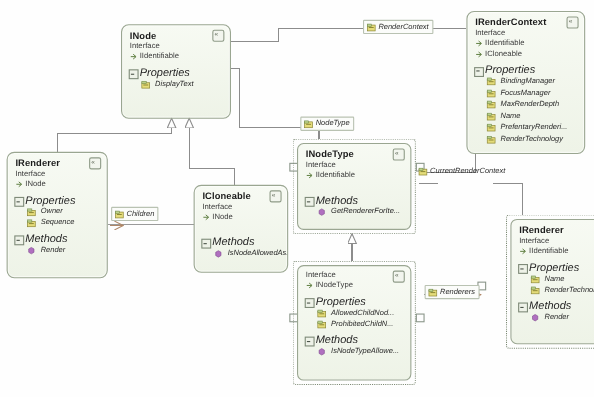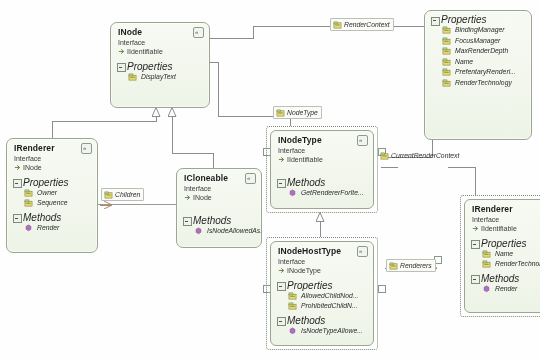--- a/index.html
+++ b/index.html
@@ -175,20 +175,39 @@
               <rect x="2.5" y="4.3" width="5" height="1" fill="#8a8431"></rect>
             </svg>
           <span>DisplayText</span>
         </div>
       </div>
     </div>
   </div>
 
   <div class="cls" style="left:424px;top:10px;width:108px;height:130px;">
     <div class="inner">
+      <div class="hdr">
+        <div class="collapse">
+            <i>«</i>
+          </div>
+        <div class="nm">IRenderContext</div>
+        <div class="kind">Interface</div>
+        <div class="base">
+          <svg class="ar" viewBox="0 0 8 8">
+              <path d="M1,4 L6,4 M3.5,1.5 L6.5,4 L3.5,6.5" stroke="#5a7a3a" stroke-width="1" fill="none"></path>
+            </svg>
+          <span>IIdentifiable</span>
+        </div>
+        <div class="base">
+          <svg class="ar" viewBox="0 0 8 8">
+              <path d="M1,4 L6,4 M3.5,1.5 L6.5,4 L3.5,6.5" stroke="#5a7a3a" stroke-width="1" fill="none"></path>
+            </svg>
+          <span>ICloneable</span>
+        </div>
+      </div>
       <div class="sect">
         <div class="sect-h"><span class="box"></span><span>Properties</span></div>
         <div class="mem"><svg class="gi ic-prop" viewBox="0 0 10 9">
               <rect x="1" y="2.5" width="8" height="5.5" fill="#e4dc7a" stroke="#8a8431" stroke-width=".7"></rect>
               <rect x="1" y="1" width="4.5" height="2.3" fill="#bdd18a" stroke="#6f8a4c" stroke-width=".6"></rect>
               <rect x="2.5" y="4.3" width="5" height="1" fill="#8a8431"></rect>
             </svg><span>BindingManager</span></div>
         <div class="mem"><svg class="gi ic-prop" viewBox="0 0 10 9">
               <rect x="1" y="2.5" width="8" height="5.5" fill="#e4dc7a" stroke="#8a8431" stroke-width=".7"></rect>
               <rect x="1" y="1" width="4.5" height="2.3" fill="#bdd18a" stroke="#6f8a4c" stroke-width=".6"></rect>
@@ -302,21 +321,20 @@
       </div>
     </div>
   </div>
 
   <div class="cls sel" style="left:266px;top:237px;width:112px;height:113px;">
     <div class="inner">
       <div class="hdr">
         <div class="collapse">
             <i>«</i>
           </div>
-        <div class="nm">INodeHostType</div>
         <div class="kind">Interface</div>
         <div class="base">
           <svg class="ar" viewBox="0 0 8 8">
               <path d="M1,4 L6,4 M3.5,1.5 L6.5,4 L3.5,6.5" stroke="#5a7a3a" stroke-width="1" fill="none"></path>
             </svg>
           <span>INodeType</span>
         </div>
       </div>
       <div class="sect">
         <div class="sect-h"><span class="box"></span><span>Properties</span></div>

